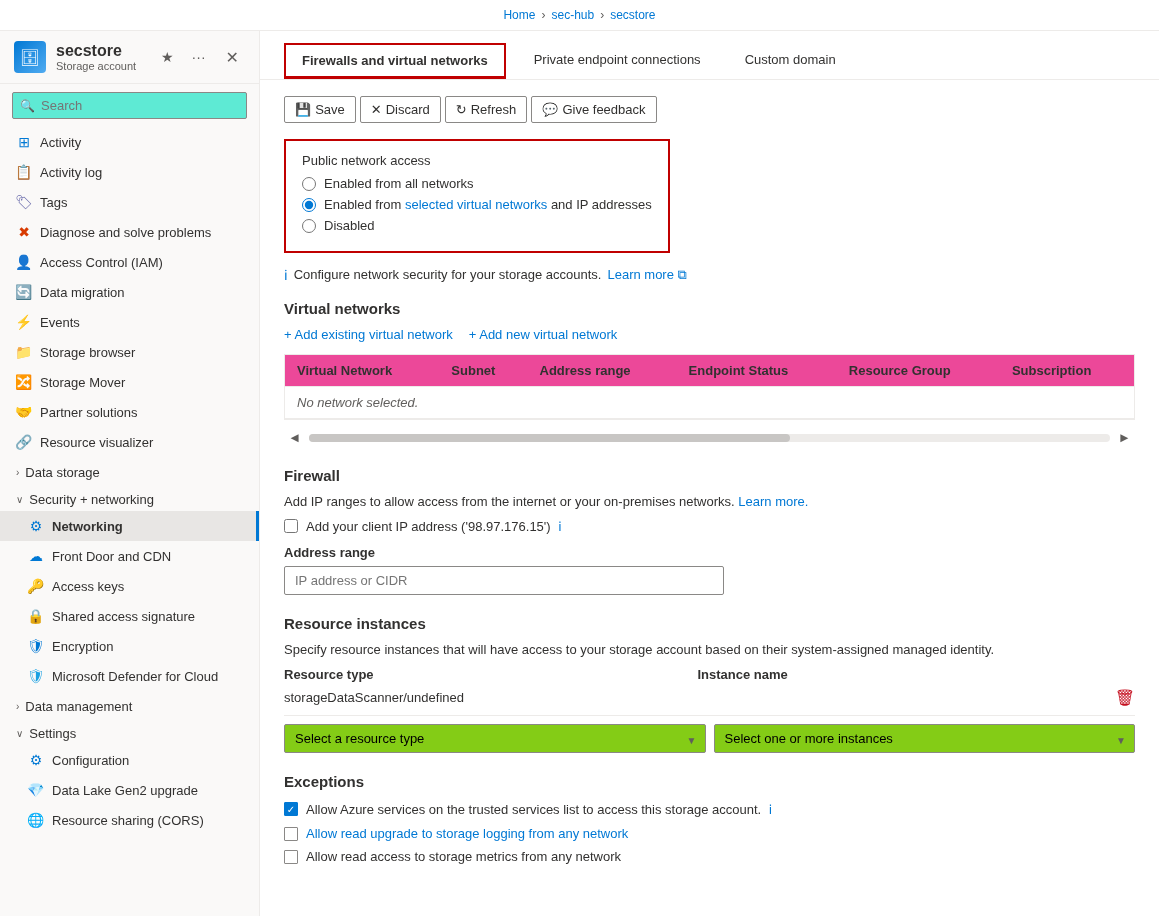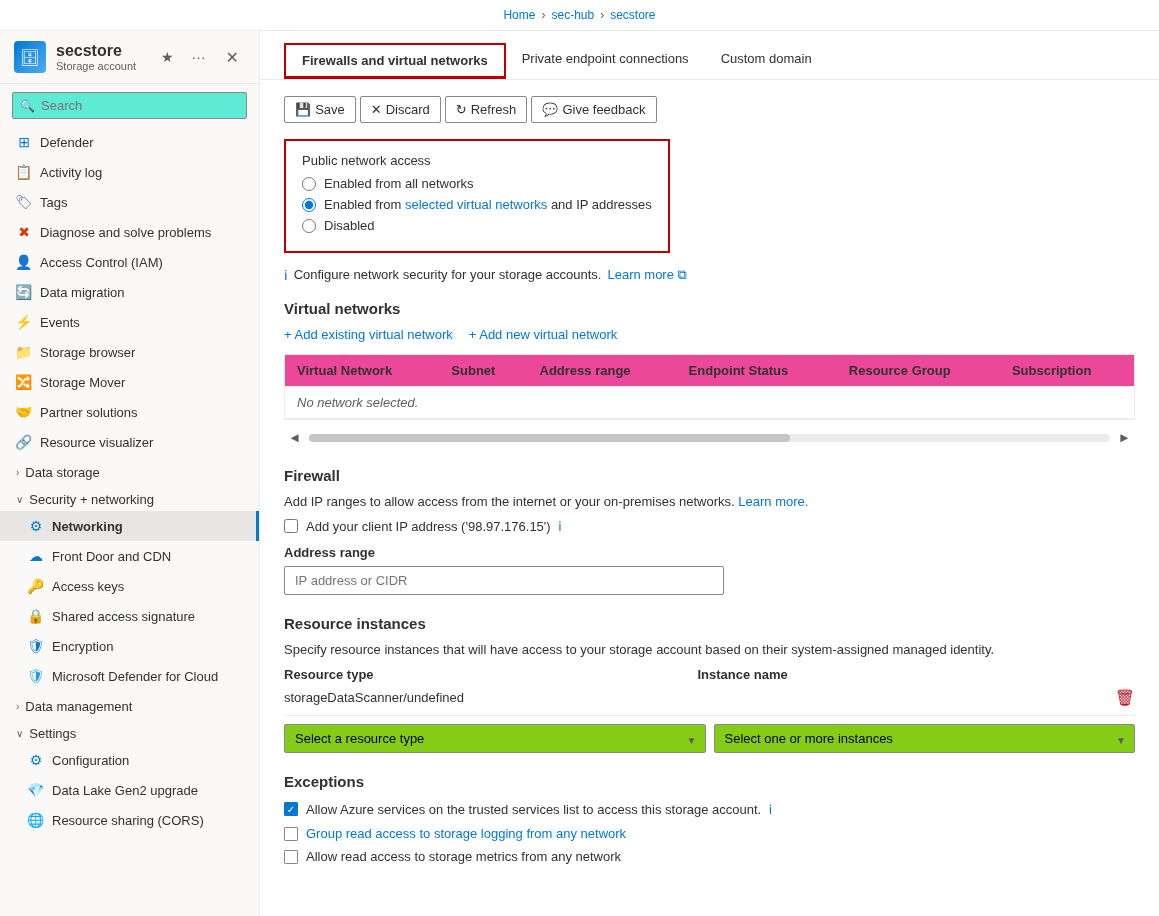--- a/index.html
+++ b/index.html
@@ -30,21 +30,21 @@
     .nav-item .nav-icon { width: 16px; height: 16px; display: flex; align-items: center; justify-content: center; flex-shrink: 0; font-size: 14px; }
     
     .nav-section-header { display: flex; align-items: center; gap: 6px; padding: 8px 16px 4px; font-size: 13px; color: #323130; cursor: pointer; }
     .chevron { font-size: 10px; color: #605e5c; }
     
     
     .content-area { flex: 1; display: flex; flex-direction: column; overflow: hidden; }
     
     .content-header { padding: 12px 24px 0; border-bottom: 1px solid #edebe9; }
     
-    .tabs { display: flex; gap: 0; }
+    .tabs { display: flex; gap: 12px; align-items: center; }
     .tab { padding: 8px 16px; font-size: 13px; cursor: pointer; border-bottom: 3px solid transparent; color: #323130; text-decoration: none; white-space: nowrap; }
     
     .content-body { flex: 1; overflow-y: auto; padding: 16px 24px; }
     
     
     .toolbar { display: flex; gap: 4px; margin-bottom: 16px; }
     .toolbar-btn { display: flex; align-items: center; gap: 4px; padding: 5px 10px; background: #fff; border: 1px solid #8a8886; border-radius: 2px; cursor: pointer; font-size: 13px; color: #323130; }
     
     
     .section { margin-bottom: 20px; }
@@ -129,21 +129,21 @@
       </div>
 
       <div class="search-box">
         <span class="search-icon">🔍</span>
         <input type="text" placeholder="Search" style="">
       </div>
 
       <div class="sidebar-nav">
         <div class="nav-item">
           <span class="nav-icon" style="color:#0078d4;">⊞</span>
-          <span>Defender</span>
+          <span>Activity</span>
         </div>
         <div class="nav-item">
           <span class="nav-icon" style="color:#0078d4;">📋</span>
           <span>Activity log</span>
         </div>
         <div class="nav-item">
           <span class="nav-icon" style="color:#6264a7;">🏷</span>
           <span>Tags</span>
         </div>
         <div class="nav-item">
@@ -388,21 +388,21 @@
           <div class="exception-item">
             <div class="checkbox-checked">✓</div>
             <label>
               <span>Allow Azure services on the trusted services list to access this storage account.</span>
               <span style="color:#0078d4; margin-left:4px;">ℹ</span>
             </label>
           </div>
           <div class="exception-item">
             <div class="checkbox-unchecked"></div>
             <label>
-              <a href="#" style="color:#0078d4; text-decoration:none;">Group read access to storage logging from any network</a>
+              <a href="#" style="color:#0078d4; text-decoration:none;">Allow read upgrade to storage logging from any network</a>
             </label>
           </div>
           <div class="exception-item">
             <div class="checkbox-unchecked"></div>
             <label>Allow read access to storage metrics from any network</label>
           </div>
         </div>
 
       </div>
     </div>

